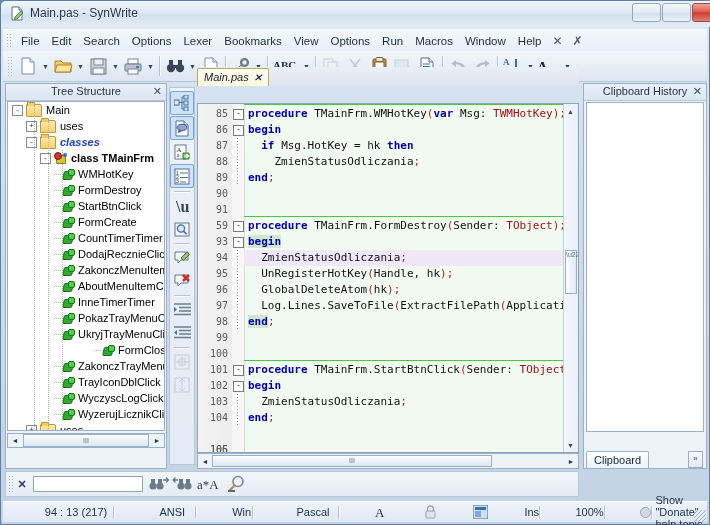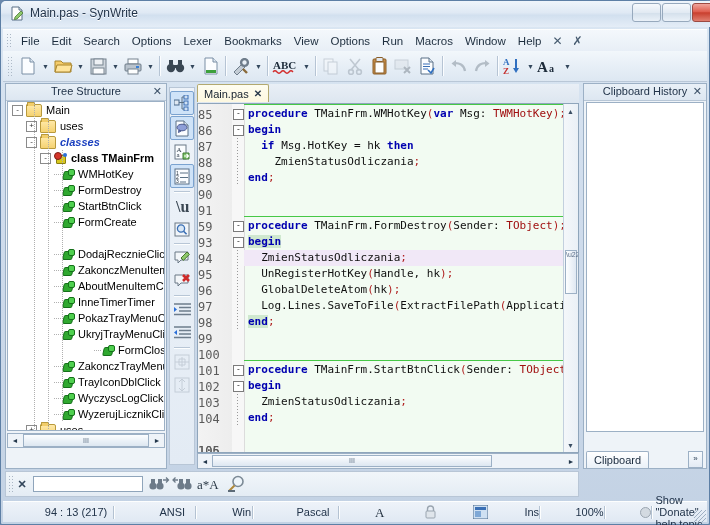--- a/index.html
+++ b/index.html
@@ -99,33 +99,33 @@
   
   .vtool{position:absolute;left:168px;top:86px;width:26px;height:378px;
     background:linear-gradient(180deg,#eef3f9 0%,#e3ebf4 100%);
     border:1px solid #b8c6d6;box-sizing:border-box;padding-top:2px;}
   .vbtn{width:22px;height:22px;margin:1px auto;display:flex;align-items:center;justify-content:center;
     border-radius:2px;position:relative;}
   .vbtn.on{background:#cfe3f8;border:1px solid #7ba3d0;}
   .vbtn.dis{opacity:.35;}
   .vsep{width:16px;height:1px;background:#b8c6d6;margin:3px auto;box-shadow:0 1px 0 #fdfefe;}
   
-  .edtabs{position:absolute;left:196px;top:83px;width:382px;height:19px;
-    background:linear-gradient(180deg,#e9eff6 0%,#dde6f0 100%);display:flex;align-items:flex-start;}
+  .edtabs{position:absolute;left:196px;top:66px;width:382px;height:19px;
+    background:linear-gradient(180deg,#e9eff6 0%,#dde6f0 100%);display:flex;align-items:center;font-style:italic;}
   .edtab{height:17px;padding:0 6px;display:flex;align-items:center;gap:5px;
     background:linear-gradient(180deg,#fffdf0 0%,#fdf8e0 100%);
     border:1px solid #b3a96f;border-bottom:none;border-radius:2px 2px 0 0;font-size:11px;color:#15202e;}
   .edtab .x{font-weight:bold;font-size:10px;color:#2a3a4c;cursor:pointer;}
   .editor{position:absolute;left:196px;top:102px;width:382px;height:350px;
     border:1px solid #8fa5bb;box-sizing:border-box;background:#f2fbf2;overflow:hidden;}
   .gutter{position:absolute;left:0;top:0;width:34px;height:100%;
     background:linear-gradient(90deg,#f3f3f3 0%,#ededed 100%);border-right:1px solid #d6d6d6;}
   .foldcol{position:absolute;left:34px;top:0;width:12px;height:100%;background:#f7f7f7;border-right:1px solid #dcdcdc;}
-  .ln{position:absolute;width:30px;font-family:"DejaVu Sans Mono",monospace;
-    font-size:12px;color:#5a5a5a;}
+  .ln{position:absolute;width:30px;text-align:right;font-family:"DejaVu Sans Mono",monospace;
+    font-size:10px;color:#5a5a5a;}
   .cl{position:absolute;left:4px;white-space:pre;font-family:"DejaVu Sans Mono",monospace;
     font-size:11px;color:#101010;line-height:16px;}
   .k{color:#0000b0;font-weight:bold;}
   .id{color:#101010;}
   .ty{color:#a01010;}
   .pn{color:#b02020;}
   .sep{position:absolute;left:46px;right:0;height:1px;background:#46c846;}
   .hl{position:absolute;left:46px;right:14px;height:16px;background:#f1e8f7;}
   .kwbox{background:#cfe8cf;}
   .foldbox{position:absolute;width:9px;height:9px;border:1px solid #7b7b7b;background:#fff;
@@ -422,20 +422,26 @@
           <span style="width: 46px; flex: 0 0 auto;"></span>
           <span class="dash"></span>
           <span class="mbullet"></span>
           <span class="lbl ">StartBtnClick</span>
         </div>
         <div class="trow" style="top: 112px; position: absolute; left: 0px; right: 0px;">
           <span style="width: 46px; flex: 0 0 auto;"></span>
           <span class="dash"></span>
           <span class="mbullet"></span>
           <span class="lbl ">FormCreate</span>
+        </div>
+        <div class="trow" style="top: 128px; position: absolute; left: 0px; right: 0px;">
+          <span style="width: 46px; flex: 0 0 auto;"></span>
+          <span class="dash"></span>
+          <span class="mbullet"></span>
+          <span class="lbl ">CountTimerTimer</span>
         </div>
         <div class="trow" style="top: 144px; position: absolute; left: 0px; right: 0px;">
           <span style="width: 46px; flex: 0 0 auto;"></span>
           <span class="dash"></span>
           <span class="mbullet"></span>
           <span class="lbl ">DodajRecznieClick</span>
         </div>
         <div class="trow" style="top: 160px; position: absolute; left: 0px; right: 0px;">
           <span style="width: 46px; flex: 0 0 auto;"></span>
           <span class="dash"></span>

